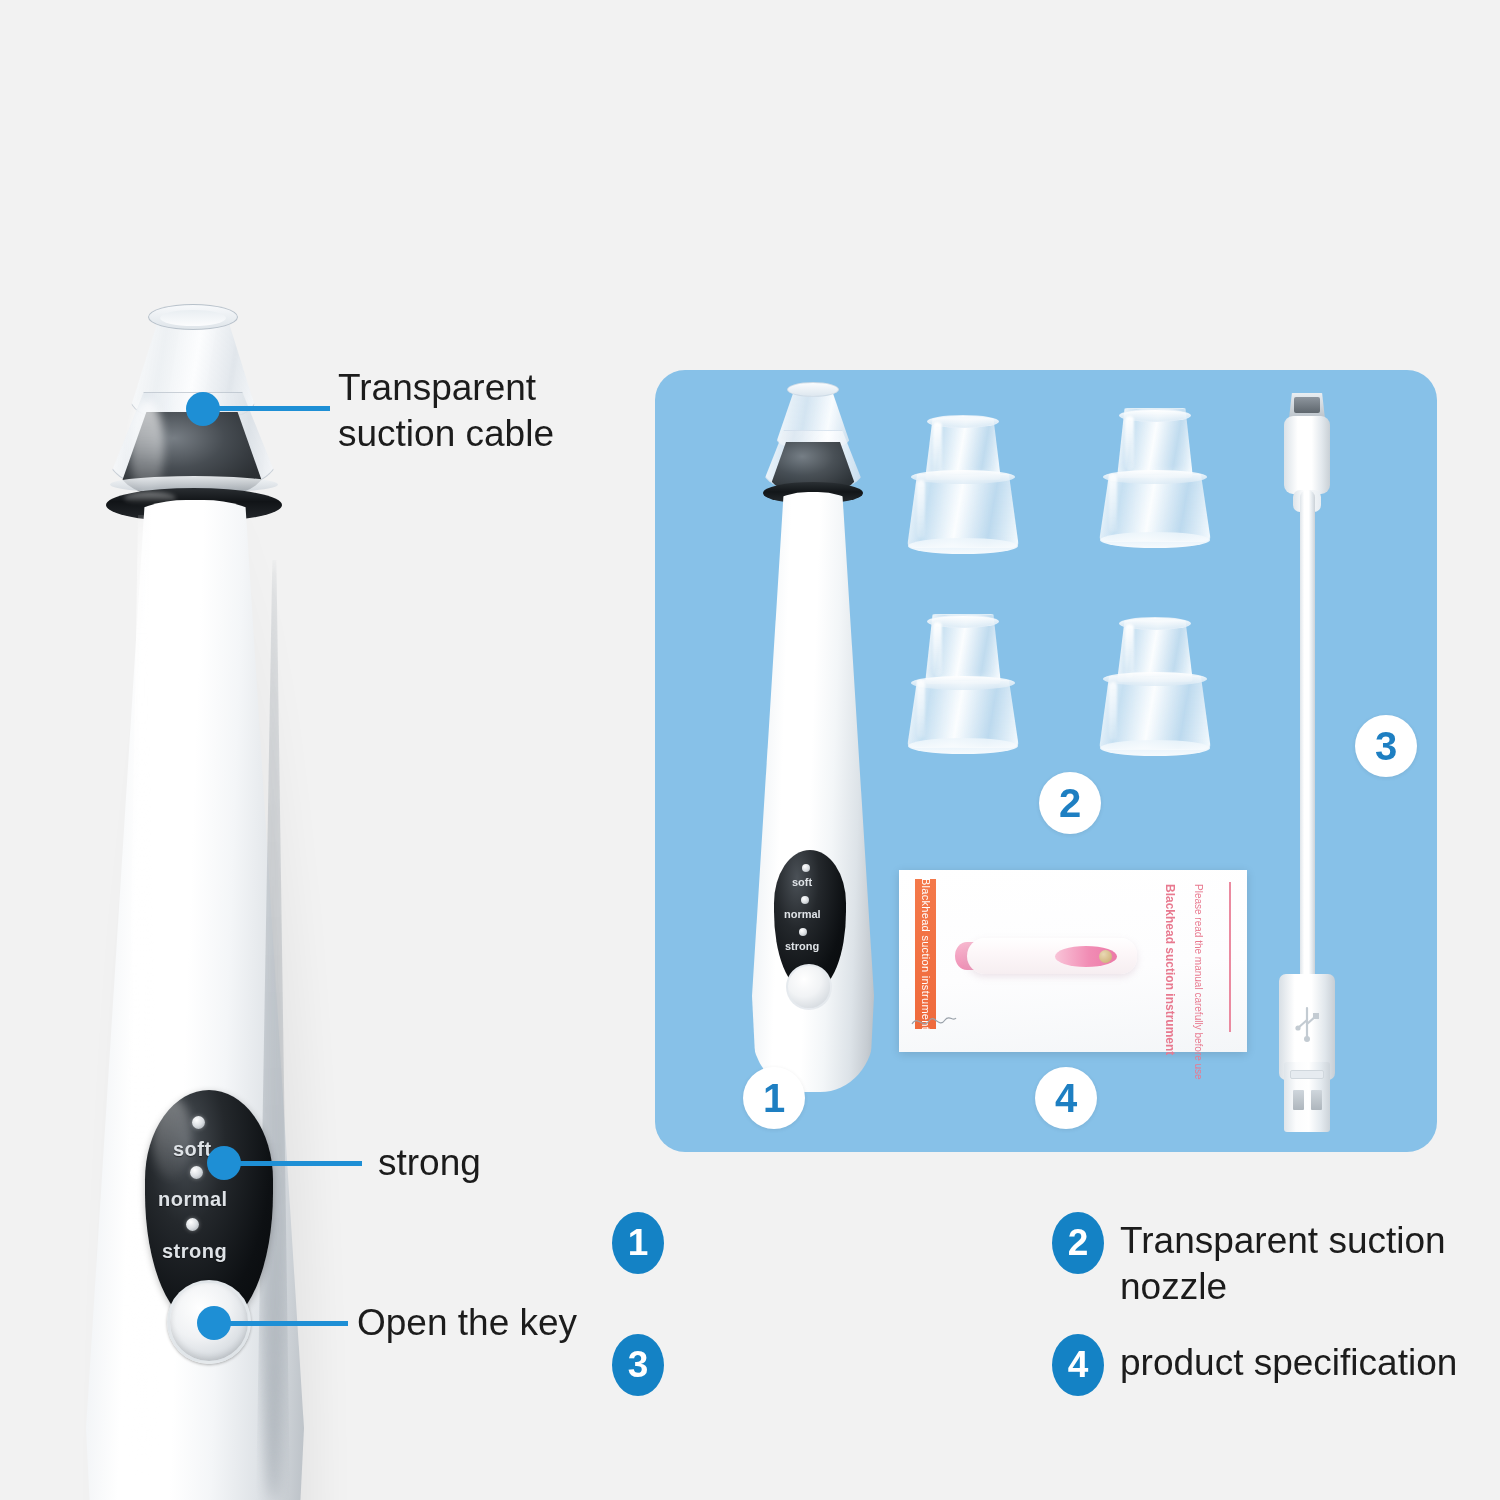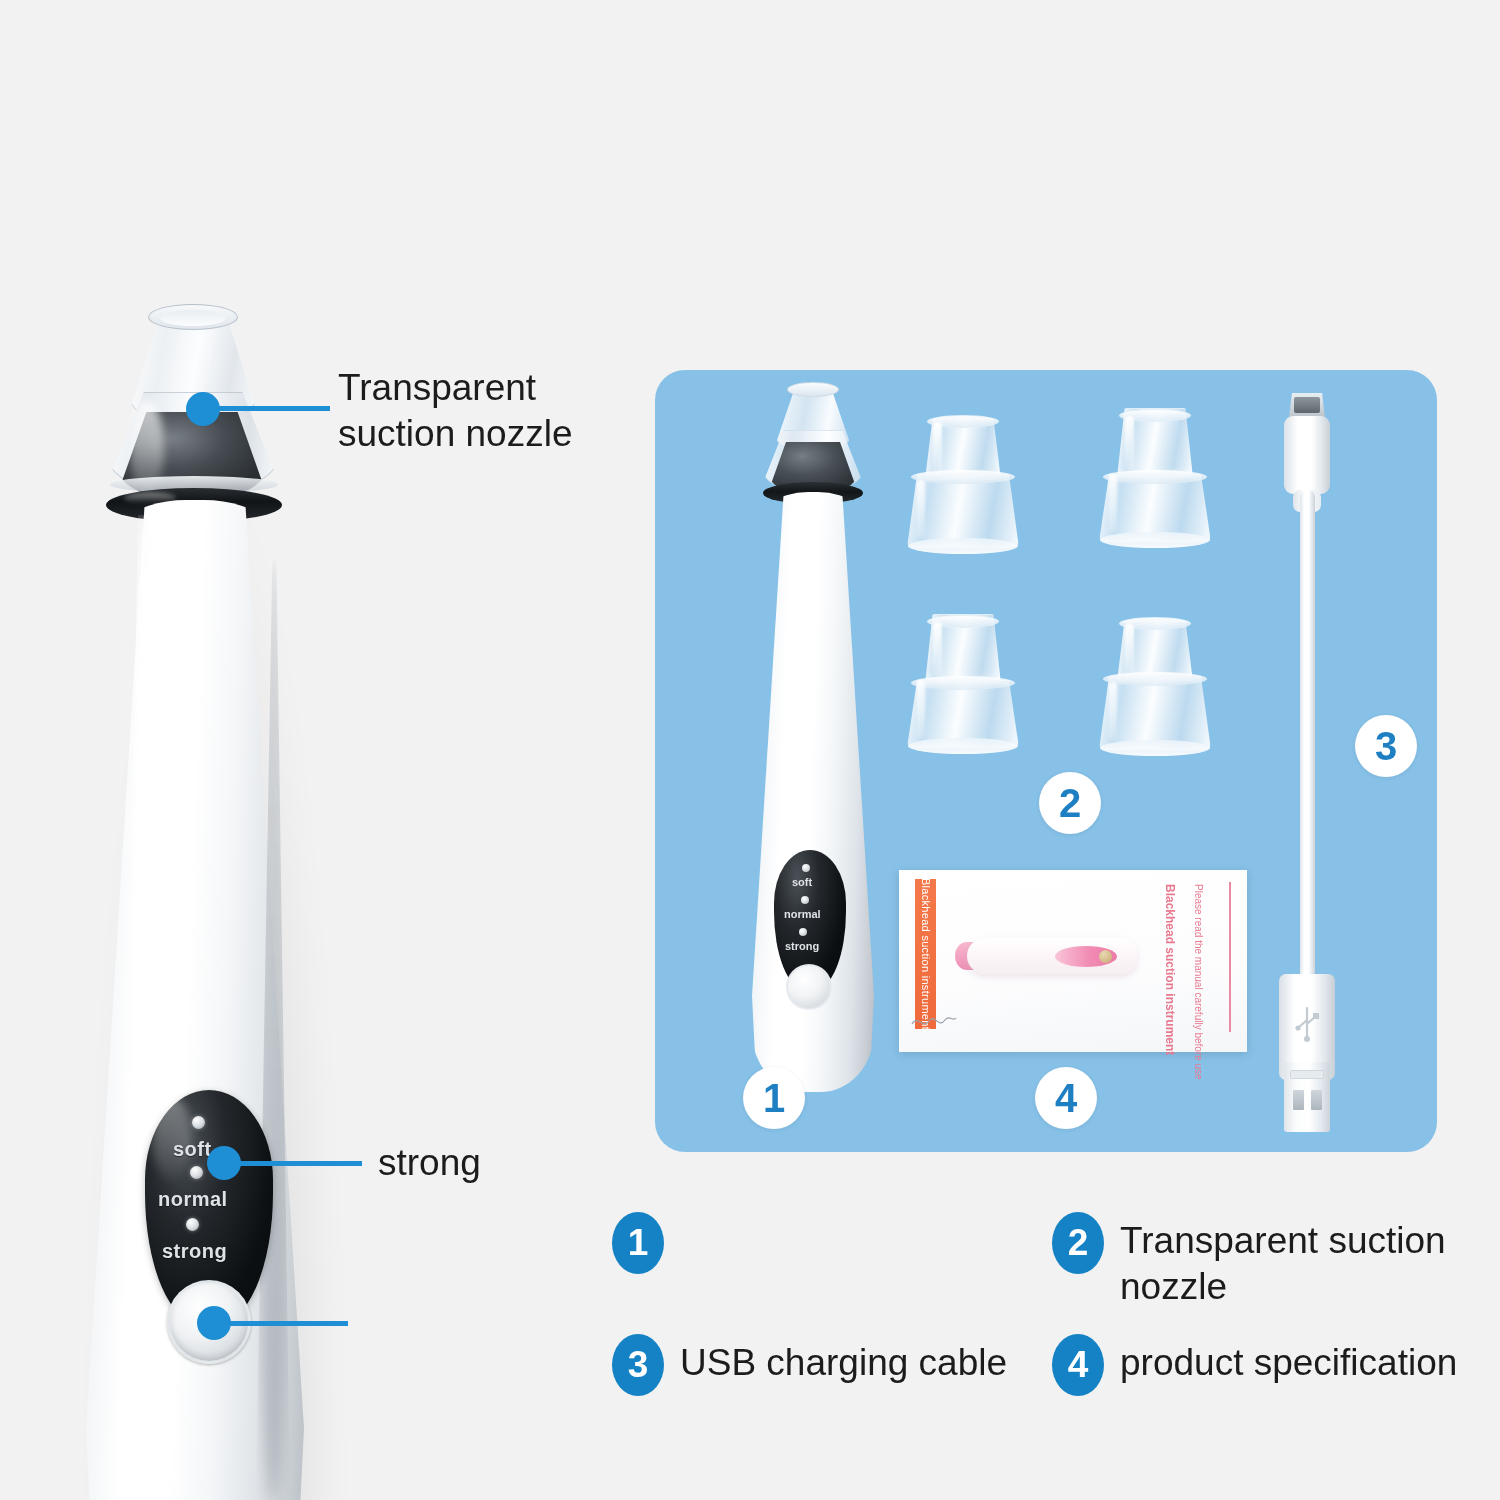--- a/index.html
+++ b/index.html
@@ -451,28 +451,29 @@
     <div class="mode-label m2">normal</div>
     <div class="led l3"></div>
     <div class="mode-label m3">strong</div>
 
     <div class="power-btn"></div>
   </div>
 
   <div class="cdot" style="left:186px; top:392px;"></div>
   <div class="cline" style="left:212px; top:406px; width:118px;"></div>
   <div class="clabel" style="left:338px; top:365px;">Transparent
-suction nozzle</div>
+suction cable</div>
 
   <div class="cdot" style="left:207px; top:1146px;"></div>
   <div class="cline" style="left:233px; top:1161px; width:129px;"></div>
   <div class="clabel" style="left:378px; top:1140px;">strong</div>
 
   <div class="cdot" style="left:197px; top:1306px;"></div>
   <div class="cline" style="left:223px; top:1321px; width:125px;"></div>
+  <div class="clabel" style="left:357px; top:1300px;">Open the key</div>
 
   <div id="kit-box">
 
     <div class="sd-wrap">
       <div class="sd-noz-top"></div>
       <div class="sd-noz-rim"></div>
       <div class="sd-flare"></div>
       <div class="sd-dark"></div>
       <div class="sd-blackring"></div>
       <div class="sd-body"></div>
@@ -573,21 +574,20 @@
     <div class="leg-item" style="left:0px; top:0px;">
       <div class="leg-badge">1</div>
     </div>
     <div class="leg-item" style="left:440px; top:0px;">
       <div class="leg-badge">2</div>
       <div class="leg-text">Transparent suction
 nozzle</div>
     </div>
     <div class="leg-item" style="left:0px; top:122px;">
       <div class="leg-badge">3</div>
-      <div class="leg-text">USB charging cable</div>
     </div>
     <div class="leg-item" style="left:440px; top:122px;">
       <div class="leg-badge">4</div>
       <div class="leg-text">product specification</div>
     </div>
   </div>
 
 </div>
 
 </body></html>

